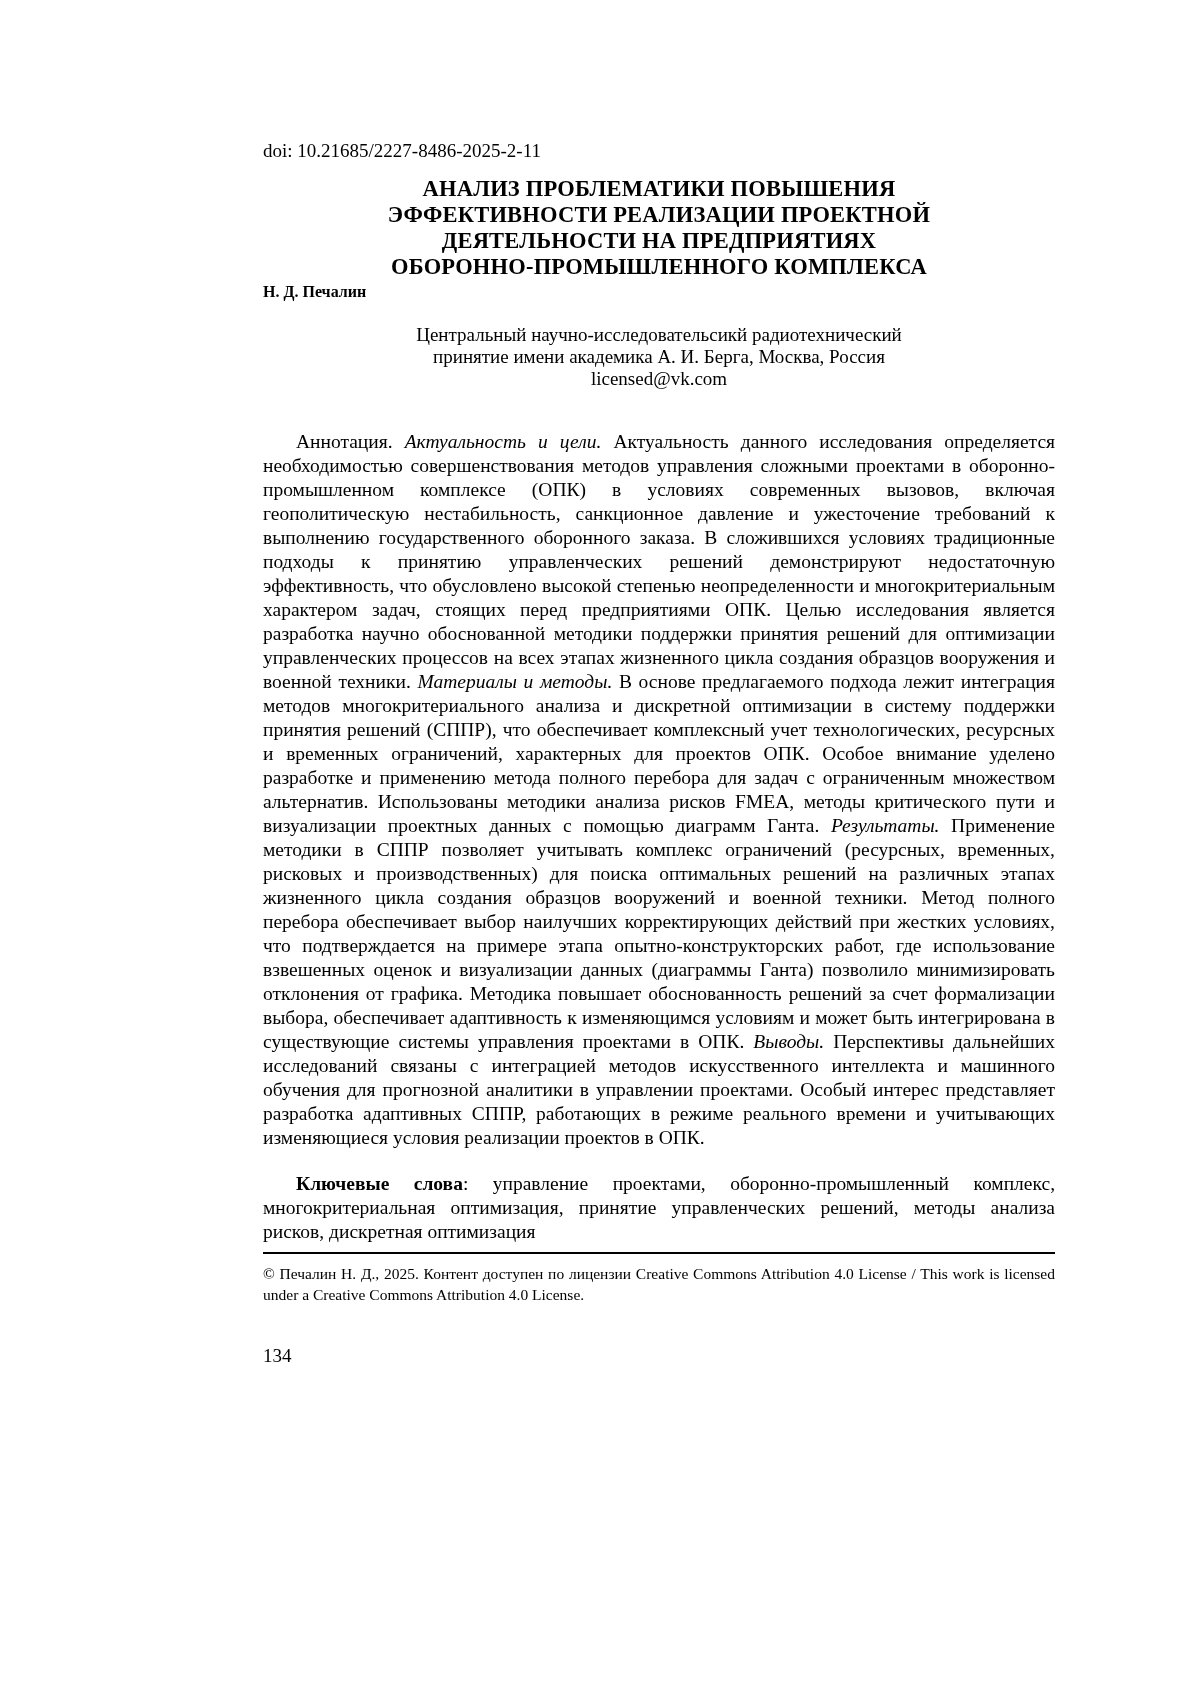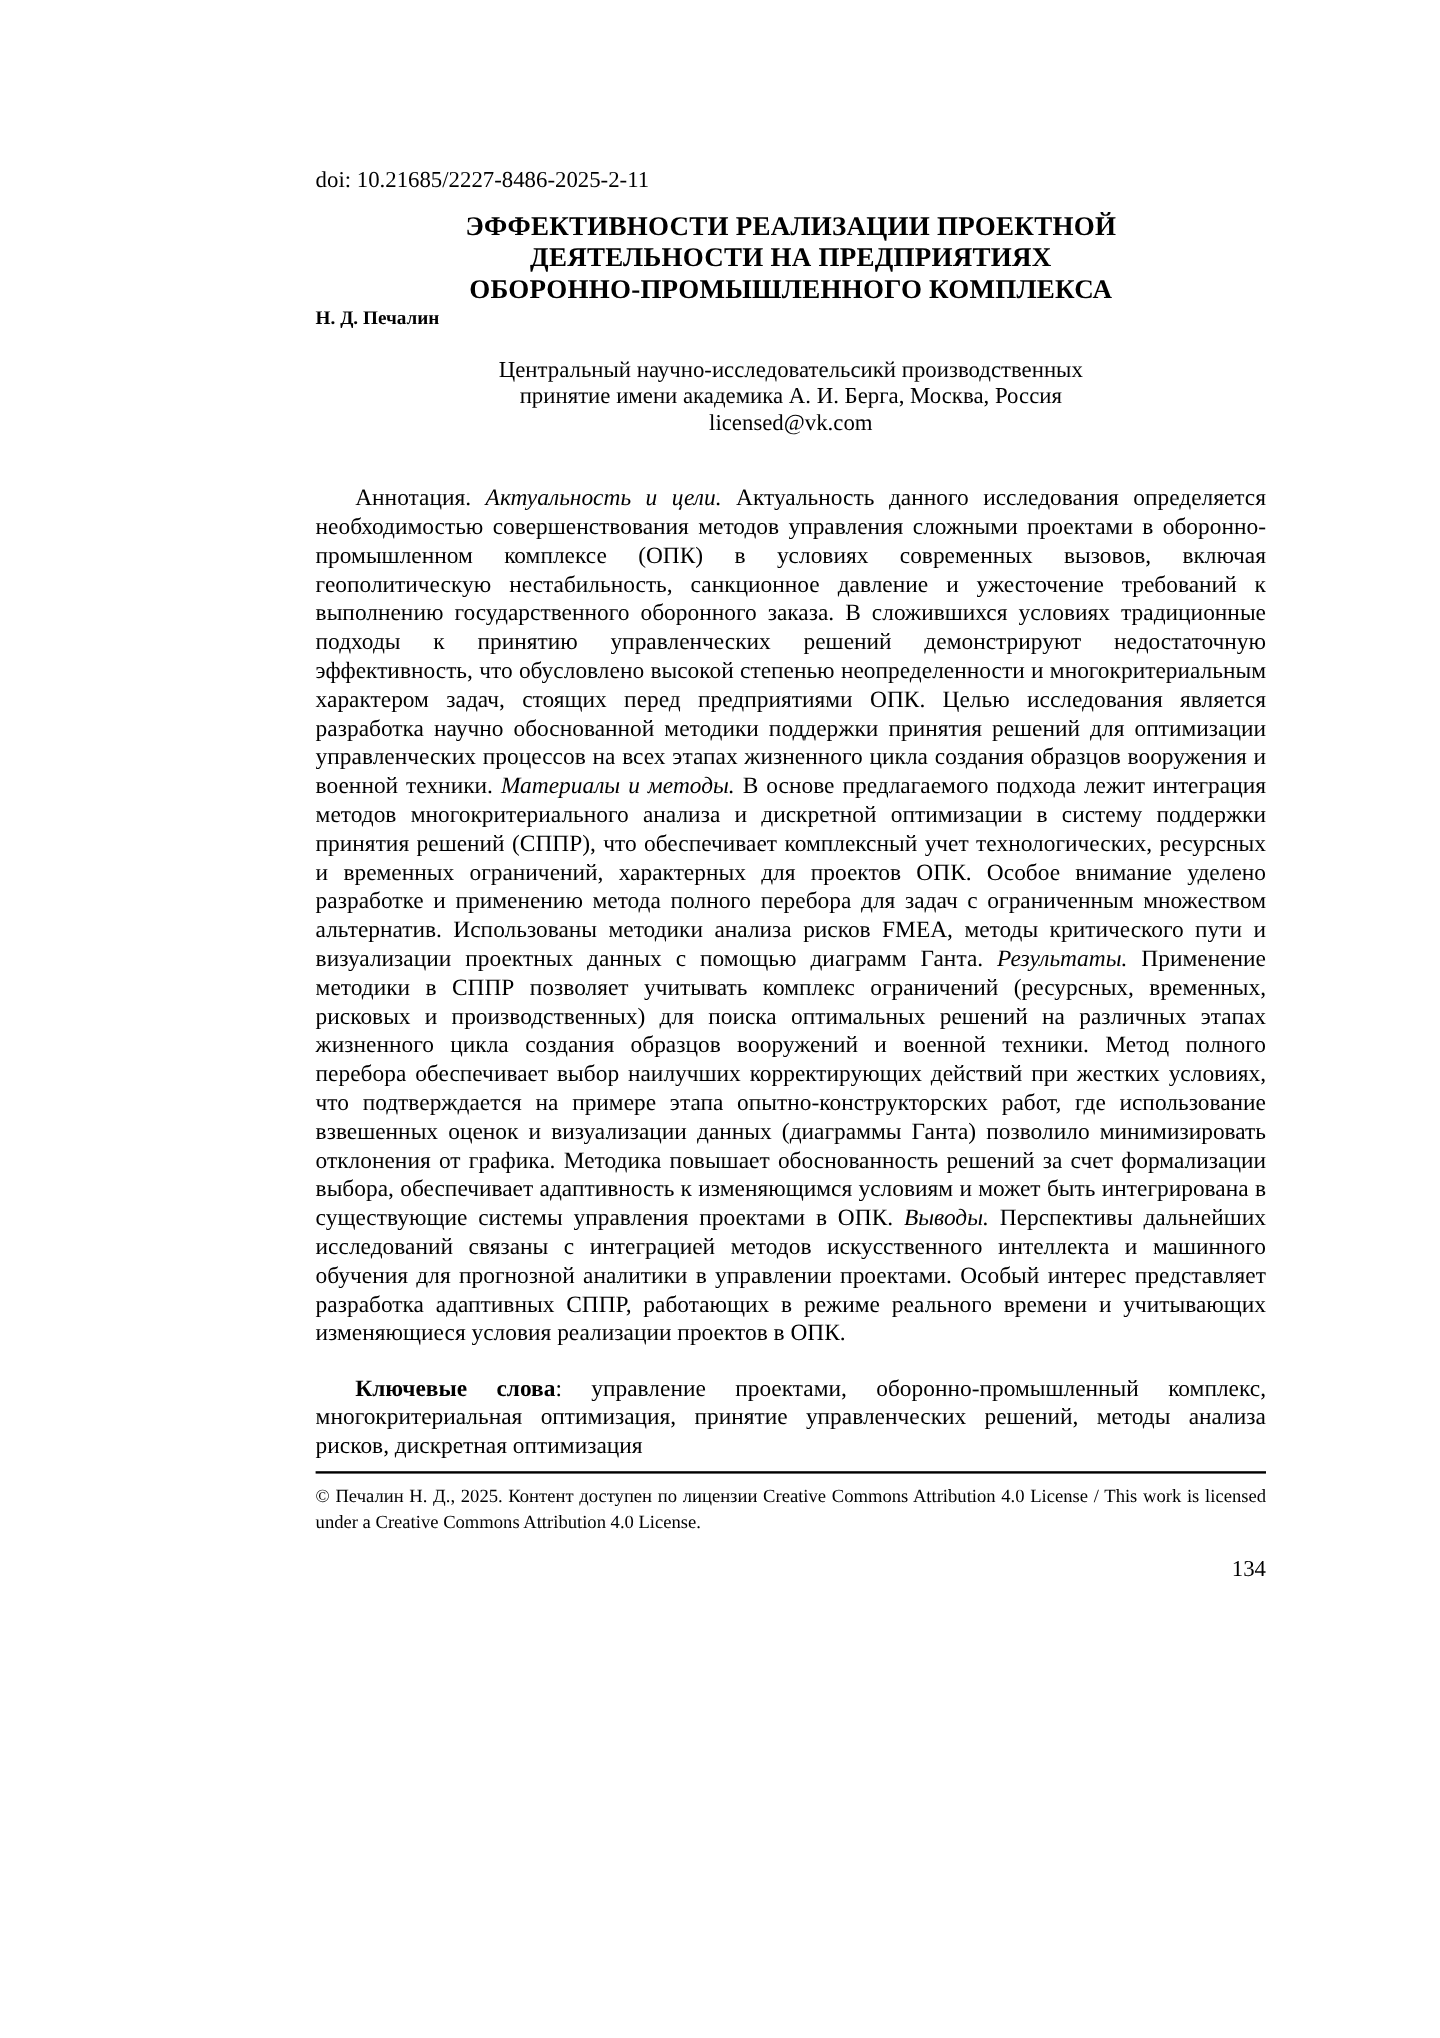--- a/index.html
+++ b/index.html
@@ -72,44 +72,45 @@
     height: 0;
     width: 100%;
   }
   .footnote {
     margin: 9px 0 0 0;
     font-size: 15.5px;
     line-height: 21px;
     text-align: justify;
   }
   .pageno {
-    margin-top: 18px;
+    margin-top: 40px;
     font-size: 19px;
-    text-align: right;
+    text-align: left;
   }
 </style>
 </head>
 <body>
 
 <div class="content">
 
   <div class="meta">
     <div>doi: 10.21685/2227-8486-2025-2-11</div>
   </div>
 
   <h1 class="title">
+      <div>АНАЛИЗ ПРОБЛЕМАТИКИ ПОВЫШЕНИЯ</div>
       <div>ЭФФЕКТИВНОСТИ РЕАЛИЗАЦИИ ПРОЕКТНОЙ</div>
       <div>ДЕЯТЕЛЬНОСТИ НА ПРЕДПРИЯТИЯХ</div>
       <div>ОБОРОННО-ПРОМЫШЛЕННОГО КОМПЛЕКСА</div>
     </h1>
 
   <div class="author">Н. Д. Печалин</div>
 
   <div class="affiliation">
-      <div>Центральный научно-исследовательсикй производственных</div>
+      <div>Центральный научно-исследовательсикй радиотехнический</div>
       <div>принятие имени академика А. И. Берга, Москва, Россия</div>
       <div>licensed@vk.com</div>
     </div>
 
   <p class="abstract"><span class="bold">Аннотация. </span><span class="italic">Актуальность и цели. </span><span>Актуальность данного исследования определяется необходимостью совершенствования методов управления сложными проектами в оборонно-промышленном комплексе (ОПК) в условиях современных вызовов, включая геополитическую нестабильность, санкционное давление и ужесточение требований к выполнению государственного оборонного заказа. В сложившихся условиях традиционные подходы к принятию управленческих решений демонстрируют недостаточную эффективность, что обусловлено высокой степенью неопределенности и многокритериальным характером задач, стоящих перед предприятиями ОПК. Целью исследования является разработка научно обоснованной методики поддержки принятия решений для оптимизации управленческих процессов на всех этапах жизненного цикла создания образцов вооружения и военной техники. </span><span class="italic">Материалы и методы. </span><span>В основе предлагаемого подхода лежит интеграция методов многокритериального анализа и дискретной оптимизации в систему поддержки принятия решений (СППР), что обеспечивает комплексный учет технологических, ресурсных и временных ограничений, характерных для проектов ОПК. Особое внимание уделено разработке и применению метода полного перебора для задач с ограниченным множеством альтернатив. Использованы методики анализа рисков FMEA, методы критического пути и визуализации проектных данных с помощью диаграмм Ганта. </span><span class="italic">Результаты. </span><span>Применение методики в СППР позволяет учитывать комплекс ограничений (ресурсных, временных, рисковых и производственных) для поиска оптимальных решений на различных этапах жизненного цикла создания образцов вооружений и военной техники. Метод полного перебора обеспечивает выбор наилучших корректирующих действий при жестких условиях, что подтверждается на примере этапа опытно-конструкторских работ, где использование взвешенных оценок и визуализации данных (диаграммы Ганта) позволило минимизировать отклонения от графика. Методика повышает обоснованность решений за счет формализации выбора, обеспечивает адаптивность к изменяющимся условиям и может быть интегрирована в существующие системы управления проектами в ОПК. </span><span class="italic">Выводы. </span><span>Перспективы дальнейших исследований связаны с интеграцией методов искусственного интеллекта и машинного обучения для прогнозной аналитики в управлении проектами. Особый интерес представляет разработка адаптивных СППР, работающих в режиме реального времени и учитывающих изменяющиеся условия реализации проектов в ОПК.</span></p>
 
   <p class="keywords"><span class="label">Ключевые слова</span><span>: управление проектами, оборонно-промышленный комплекс, многокритериальная оптимизация, принятие управленческих решений, методы анализа рисков, дискретная оптимизация</span></p>
 
   <div class="footnote-rule"></div>
 

